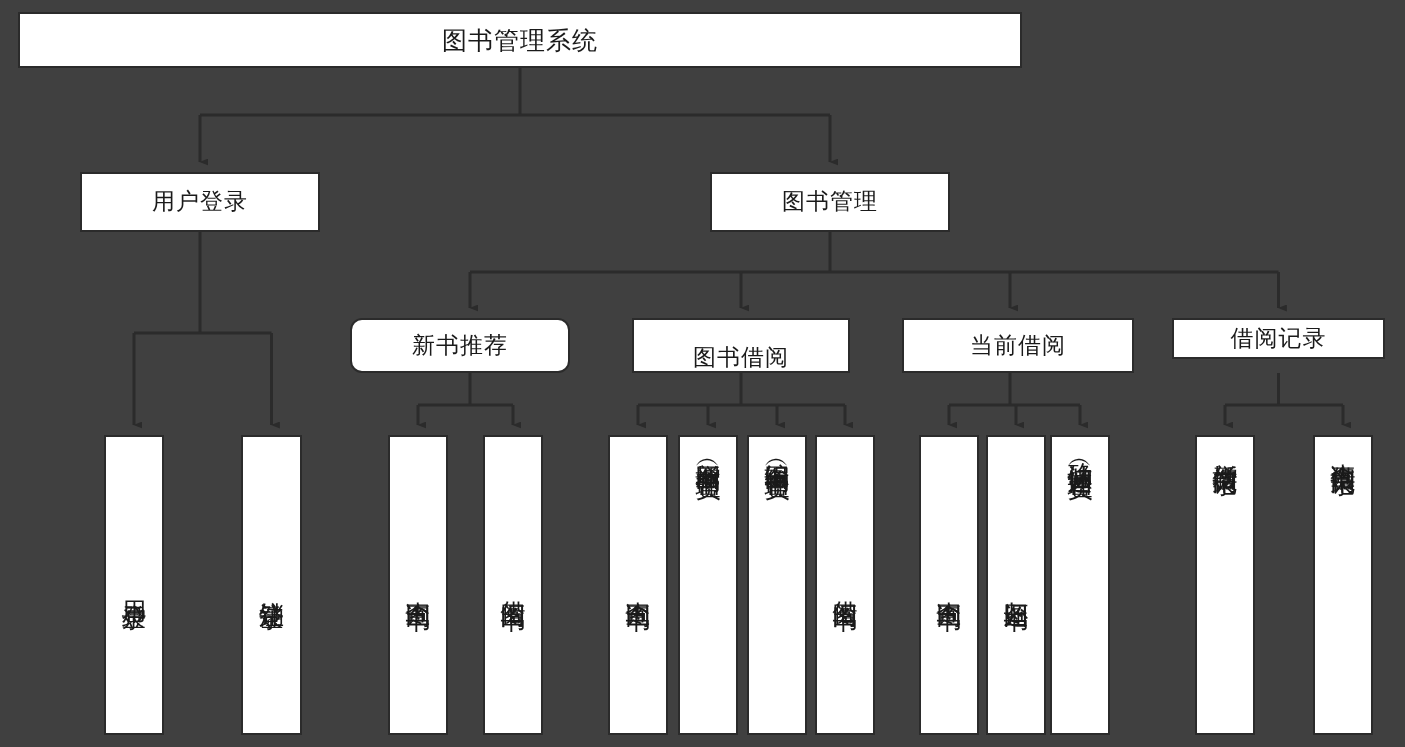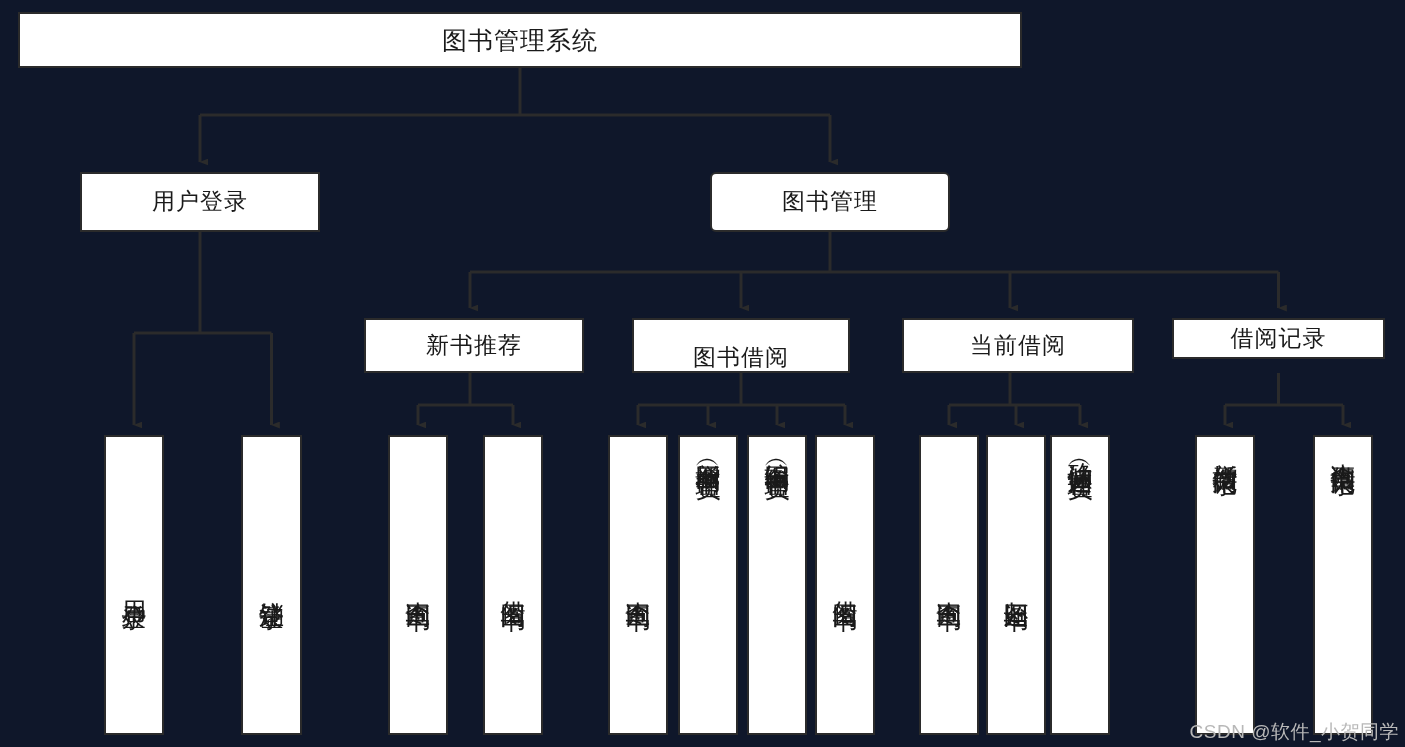--- a/index.html
+++ b/index.html
@@ -8,21 +8,21 @@
     padding: 0;
     background: #ffffff;
   }
   body {
     font-family: "Liberation Sans", "DejaVu Sans", sans-serif;
   }
   #diagram-root {
     position: relative;
     width: 1405px;
     height: 747px;
-    background: #0f172a;
+    background: #404040;
     overflow: hidden;
   }
   #edge-layer {
     position: absolute;
     left: 0;
     top: 0;
     width: 1405px;
     height: 747px;
     pointer-events: none;
   }
@@ -124,24 +124,24 @@
       </g>
   </svg>
 
   <div id="node-layer">
       <div class="node node-root" style="left: 18px; top: 12px; width: 1004px; height: 56px;">
         <span class="node-label">图书管理系统</span>
       </div>
       <div class="node node-branch" style="left: 80px; top: 172px; width: 240px; height: 60px;">
         <span class="node-label">用户登录</span>
       </div>
-      <div class="node node-branch" style="left: 710px; top: 172px; width: 240px; height: 60px; border-radius: 6px;">
+      <div class="node node-branch" style="left: 710px; top: 172px; width: 240px; height: 60px;">
         <span class="node-label">图书管理</span>
       </div>
-      <div class="node node-branch" style="left: 364px; top: 318px; width: 220px; height: 55px;">
+      <div class="node node-branch" style="left: 350px; top: 318px; width: 220px; height: 55px; border-radius: 12px;">
         <span class="node-label">新书推荐</span>
       </div>
       <div class="node node-branch" style="left: 632px; top: 318px; width: 218px; height: 55px; align-items: flex-end;">
         <span class="node-label">图书借阅</span>
       </div>
       <div class="node node-branch" style="left: 902px; top: 318px; width: 232px; height: 55px;">
         <span class="node-label">当前借阅</span>
       </div>
       <div class="node node-branch" style="left: 1172px; top: 318px; width: 213px; height: 41px;">
         <span class="node-label">借阅记录</span>
@@ -180,14 +180,13 @@
         <span class="node-label">确认归还（管理员）</span>
       </div>
       <div class="node node-leaf" style="left: 1195px; top: 435px; width: 60px; height: 300px;">
         <span class="node-label">新增借阅记录</span>
       </div>
       <div class="node node-leaf" style="left: 1313px; top: 435px; width: 60px; height: 300px;">
         <span class="node-label">查询借阅记录</span>
       </div>
     </div>
 
-  <div id="watermark">CSDN @软件_小贺同学</div>
 </div>
 
 </body></html>

